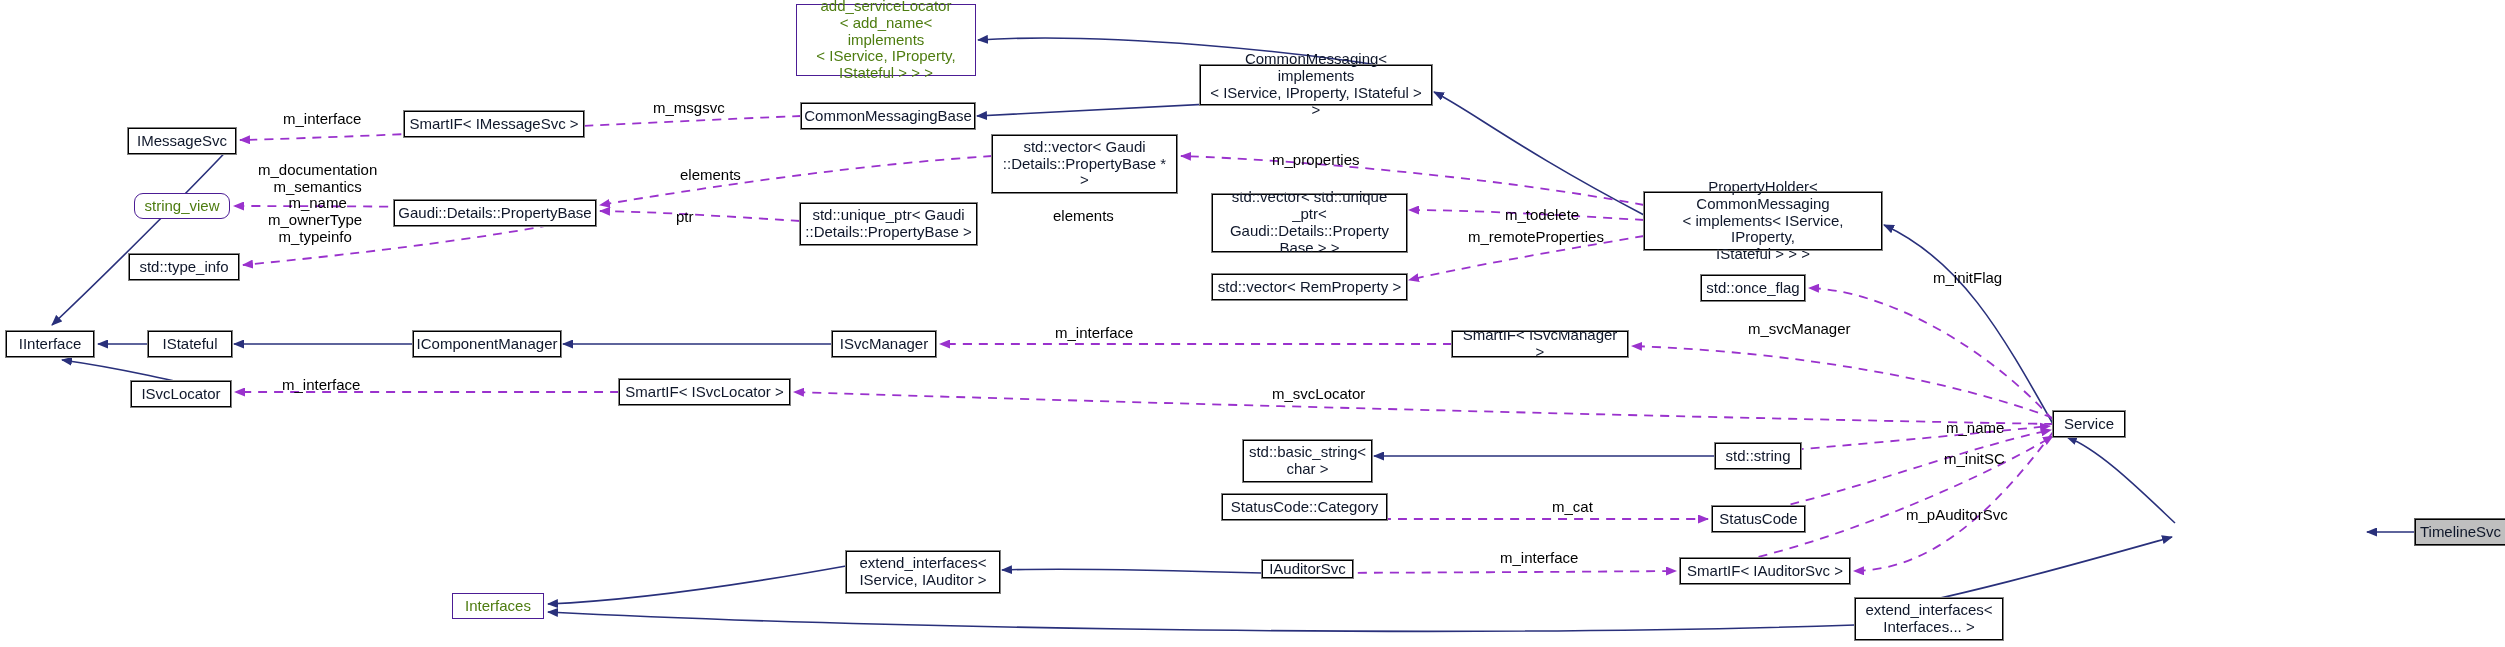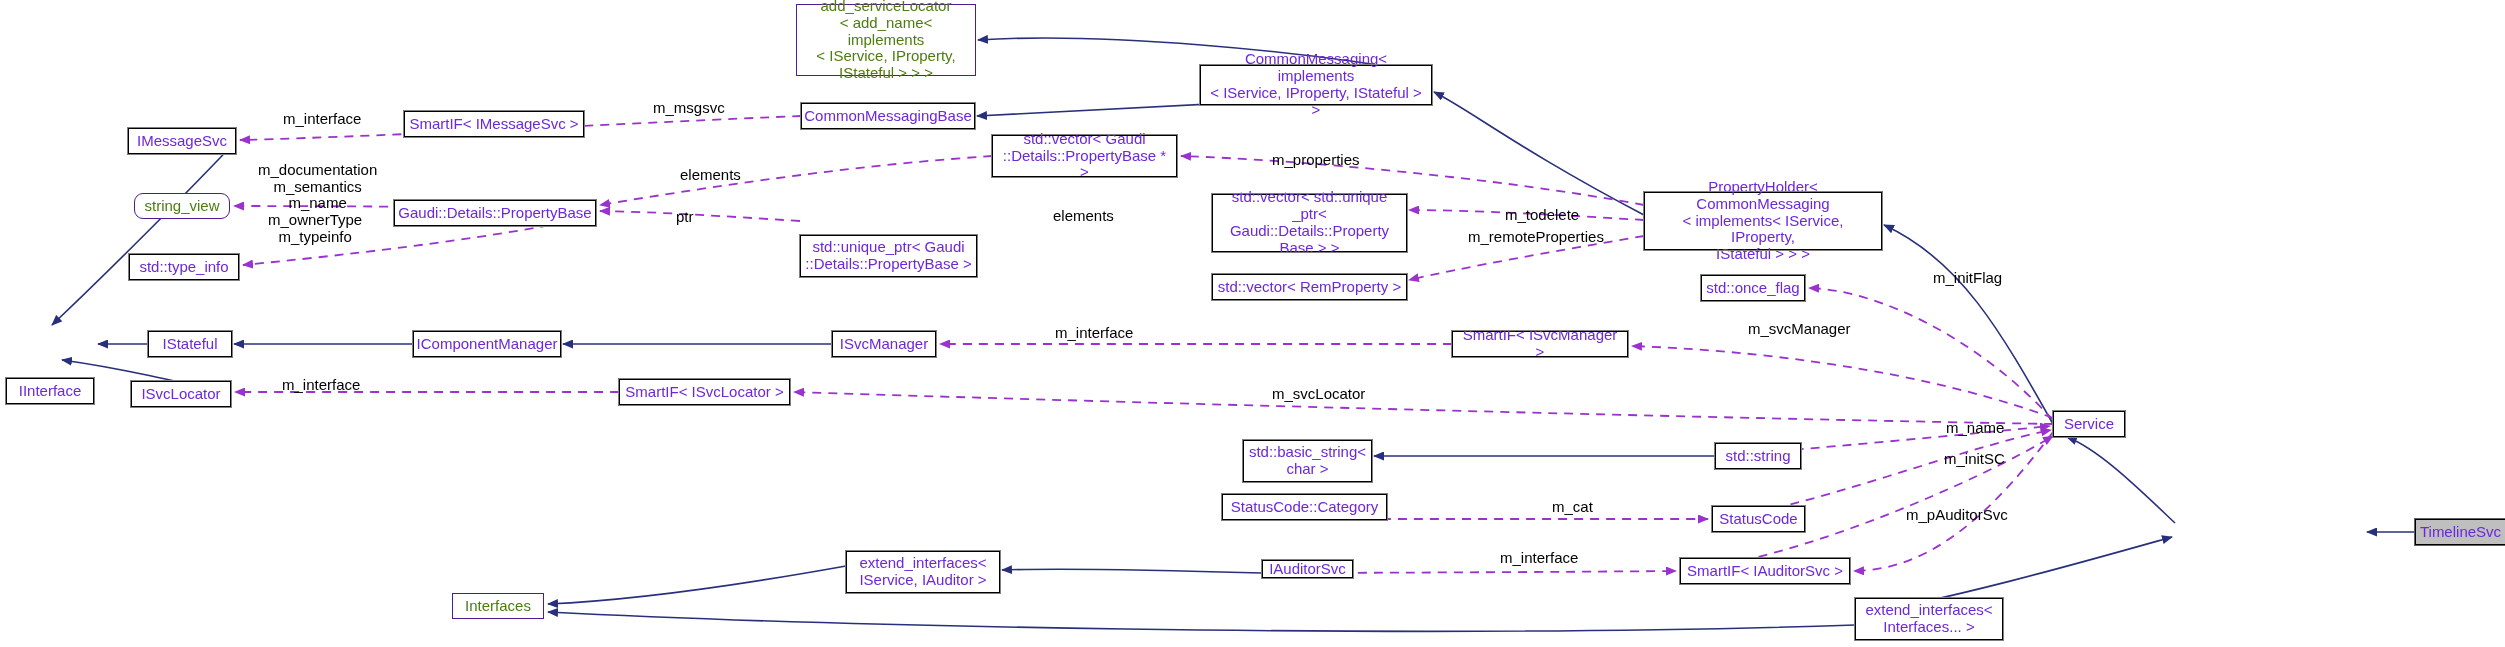--- a/index.html
+++ b/index.html
@@ -17,21 +17,21 @@
     box-sizing:border-box;
     background:#ffffff;
     border:1px solid #000000;
     outline:1px solid #808080;
     display:flex;
     align-items:center;
     justify-content:center;
     text-align:center;
     font-size:15px;
     line-height:1.12;
-    color:#6d28d9;
+    color:#0f172a;
     white-space:pre-line;
     padding:1px 4px;
     z-index:3;
   }
   .node.light{
     border:1px solid #4c1d95;
     outline:none;
     color:#4d7c0f;
   }
   .node.current{
@@ -109,36 +109,36 @@
 
 <div class="node light" style="left: 796px; top: 4px; width: 180px; height: 72px;">add_serviceLocator
 &lt; add_name&lt; implements
 &lt; IService, IProperty,
       IStateful &gt; &gt; &gt;</div>
     <div class="node" style="left: 1200px; top: 65px; width: 232px; height: 40px;">CommonMessaging&lt; implements
 &lt; IService, IProperty, IStateful &gt; &gt;</div>
     <div class="node" style="left: 128px; top: 128px; width: 108px; height: 26px;">IMessageSvc</div>
     <div class="node" style="left: 404px; top: 111px; width: 180px; height: 26px;">SmartIF&lt; IMessageSvc &gt;</div>
     <div class="node" style="left: 801px; top: 103px; width: 174px; height: 26px;">CommonMessagingBase</div>
-    <div class="node" style="left: 992px; top: 135px; width: 185px; height: 42px;">std::vector&lt; Gaudi
+    <div class="node" style="left: 992px; top: 135px; width: 185px; height: 58px;">std::vector&lt; Gaudi
 ::Details::PropertyBase * &gt;</div>
     <div class="node light" style="left: 134px; top: 193px; width: 96px; height: 26px; border-radius: 9px;">string_view</div>
     <div class="node" style="left: 394px; top: 200px; width: 202px; height: 26px;">Gaudi::Details::PropertyBase</div>
-    <div class="node" style="left: 800px; top: 203px; width: 177px; height: 42px; margin-top: 32px;">std::unique_ptr&lt; Gaudi
+    <div class="node" style="left: 800px; top: 203px; width: 177px; height: 42px;">std::unique_ptr&lt; Gaudi
 ::Details::PropertyBase &gt;</div>
     <div class="node" style="left: 1212px; top: 194px; width: 195px; height: 58px;">std::vector&lt; std::unique
 _ptr&lt; Gaudi::Details::Property
 Base &gt; &gt;</div>
     <div class="node" style="left: 1644px; top: 192px; width: 238px; height: 58px;">PropertyHolder&lt; CommonMessaging
 &lt; implements&lt; IService, IProperty,
 IStateful &gt; &gt; &gt;</div>
     <div class="node" style="left: 129px; top: 254px; width: 110px; height: 26px;">std::type_info</div>
     <div class="node" style="left: 1212px; top: 274px; width: 195px; height: 26px;">std::vector&lt; RemProperty &gt;</div>
     <div class="node" style="left: 1701px; top: 275px; width: 104px; height: 26px;">std::once_flag</div>
-    <div class="node" style="left: 6px; top: 331px; width: 88px; height: 26px; margin-top: 47px;">IInterface</div>
+    <div class="node" style="left: 6px; top: 331px; width: 88px; height: 26px;">IInterface</div>
     <div class="node" style="left: 148px; top: 331px; width: 84px; height: 26px;">IStateful</div>
     <div class="node" style="left: 413px; top: 331px; width: 148px; height: 26px;">IComponentManager</div>
     <div class="node" style="left: 832px; top: 331px; width: 104px; height: 26px;">ISvcManager</div>
     <div class="node" style="left: 1452px; top: 331px; width: 176px; height: 26px;">SmartIF&lt; ISvcManager &gt;</div>
     <div class="node" style="left: 131px; top: 381px; width: 100px; height: 26px;">ISvcLocator</div>
     <div class="node" style="left: 619px; top: 379px; width: 171px; height: 26px;">SmartIF&lt; ISvcLocator &gt;</div>
     <div class="node" style="left: 2053px; top: 411px; width: 72px; height: 26px;">Service</div>
     <div class="node" style="left: 1243px; top: 440px; width: 129px; height: 42px;">std::basic_string&lt;
 char &gt;</div>
     <div class="node" style="left: 1715px; top: 443px; width: 86px; height: 26px;">std::string</div>

